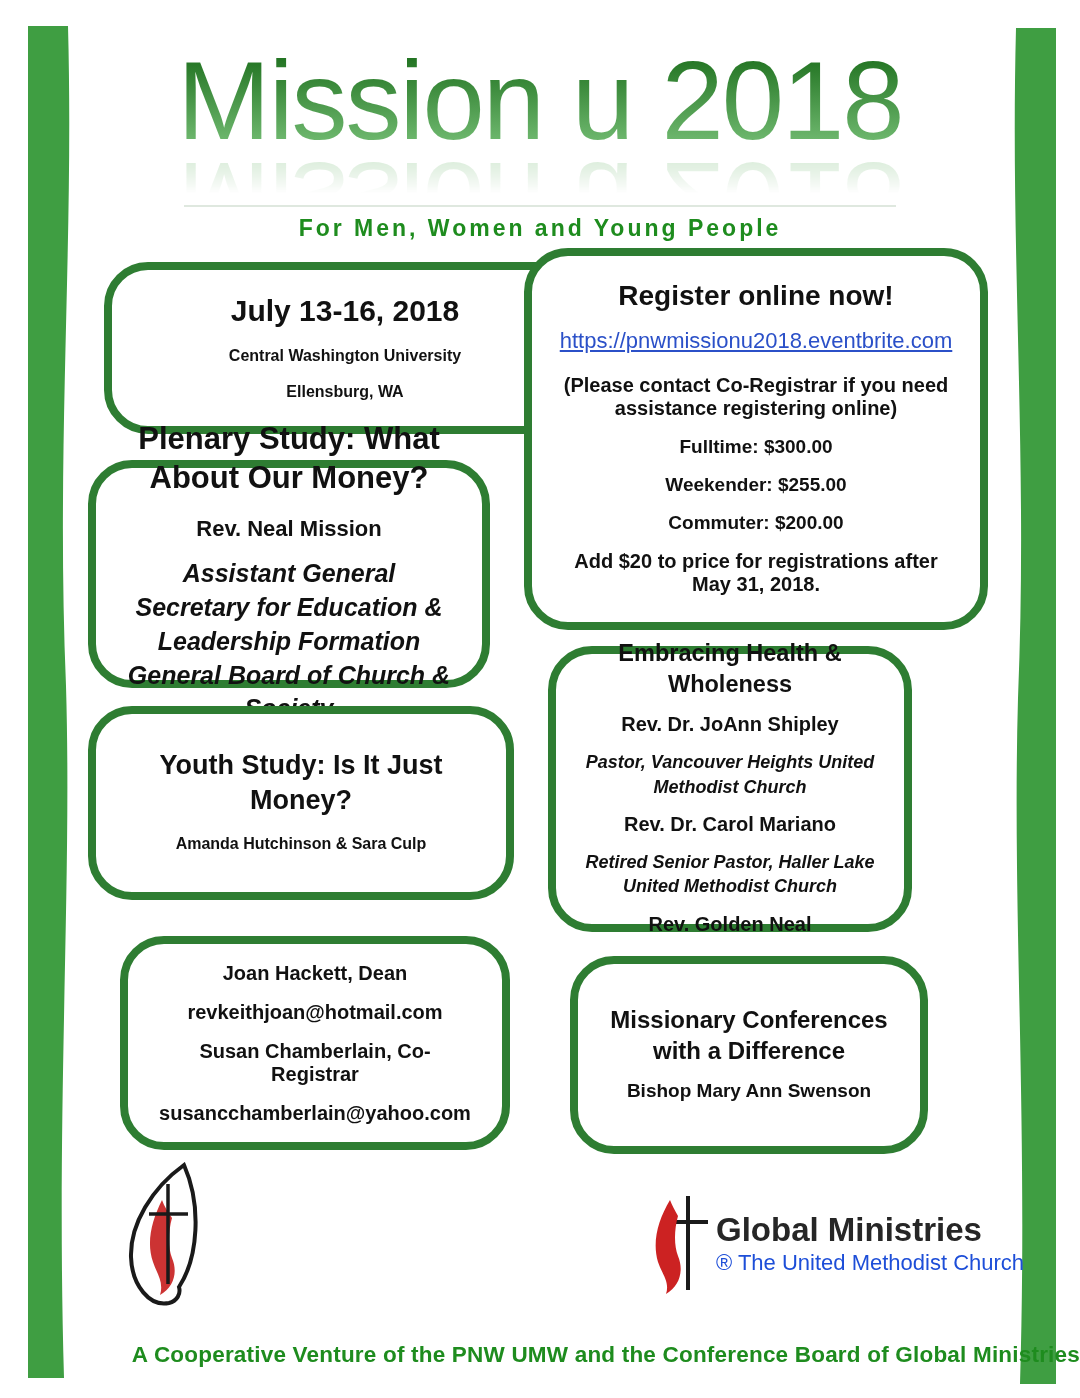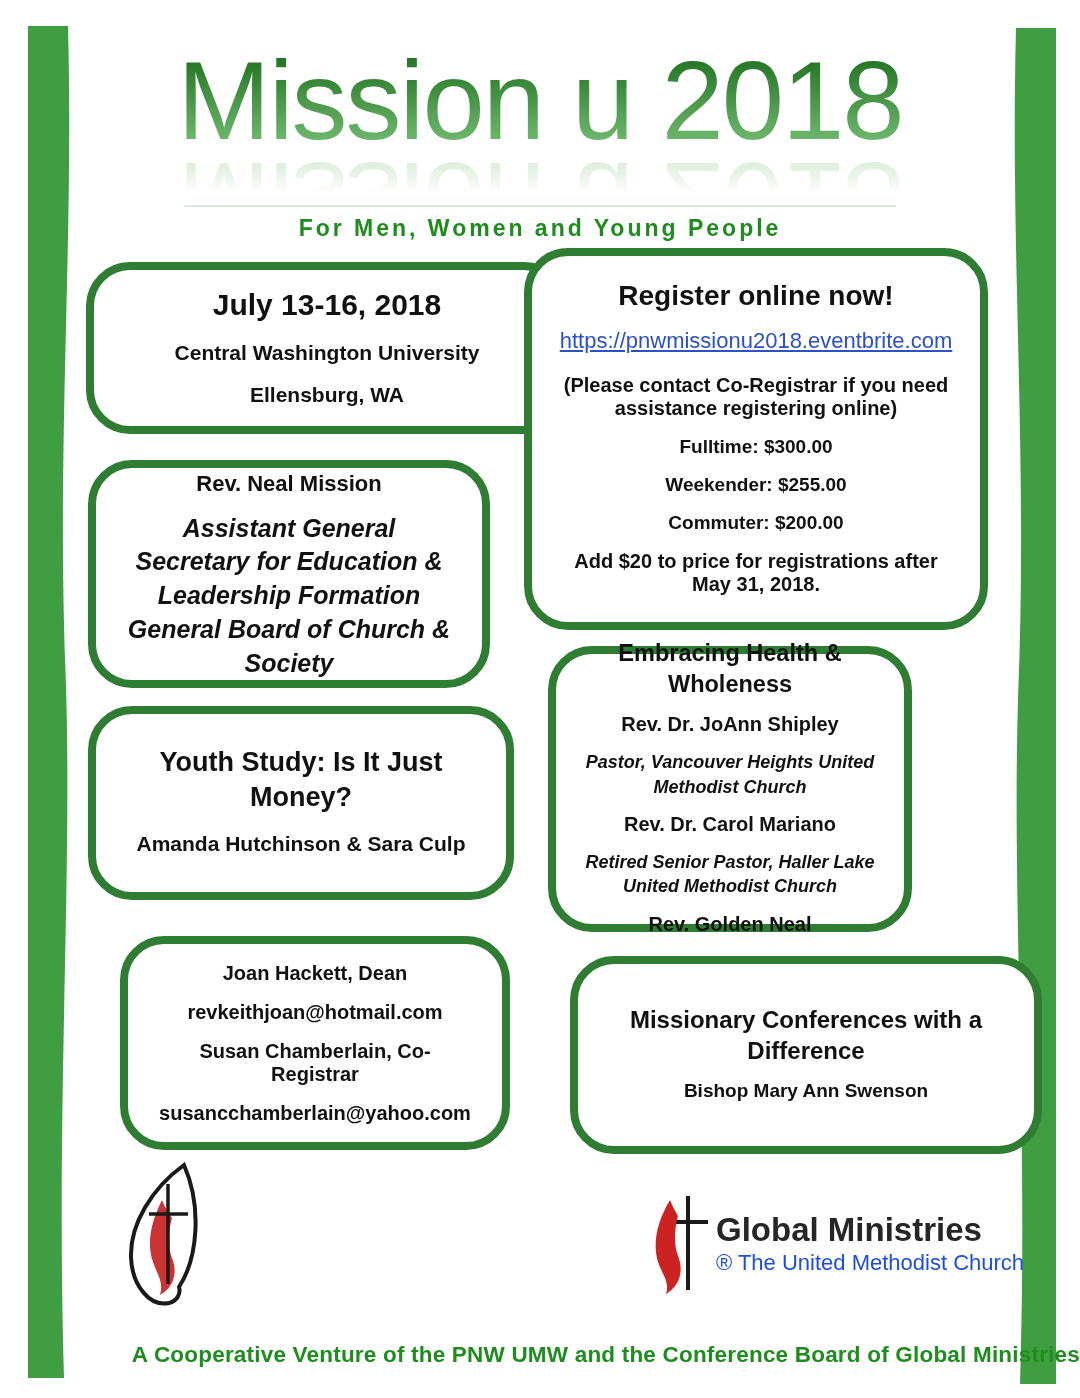--- a/index.html
+++ b/index.html
@@ -38,32 +38,32 @@
   }
 
   
   .box {
     position:absolute; background:#fff;
     border:8px solid var(--border-green,#2e7d32);
     border-radius:44px; box-sizing:border-box;
     display:flex; flex-direction:column; justify-content:center; align-items:center;
     text-align:center; padding:12px 28px;
   }
-  .box-event      { left:86px;  top:262px; width:482px; height:172px; }
+  .box-event      { left:104px;  top:262px; width:482px; height:172px; }
   .box-plenary    { left:88px;  top:460px; width:402px; height:228px; }
   .box-youth      { left:88px;  top:706px; width:426px; height:194px; }
   .box-contacts   { left:120px; top:936px; width:390px; height:214px; }
   .box-register   { left:524px; top:248px; width:464px; height:382px; }
   .box-health     { left:548px; top:646px; width:364px; height:286px; }
-  .box-missionary { left:570px; top:956px; width:472px; height:198px;text-align:center; }
+  .box-missionary { left:570px; top:956px; width:358px; height:198px;text-align:center; }
 
   .h-xl   { font-size:31px; font-weight:bold; line-height:1.25; margin:4px 0 10px 0; }
   .h-lg   { font-size:27px; font-weight:bold; line-height:1.3;  margin:4px 0 8px 0; }
   .h-md   { font-size:24px; font-weight:bold; line-height:1.3;  margin:4px 0 6px 0; }
-  .line-b { font-size:21px; font-weight:bold; margin:9px 0; }
+  .line-b { font-size:16px; font-weight:bold; margin:9px 0; }
   .line-s { font-size:20px; font-weight:bold; margin:8px 0; }
   .role-i { font-size:25px; font-weight:bold; font-style:italic; line-height:1.35; margin:6px 0; }
   .weblink {
     font-size:22px; font-weight:normal; color:var(--link-blue,#2b50c8);
     text-decoration:underline; margin:6px 0 12px 0; cursor:pointer;
   }
   .gap-md { height:26px; }
 
   
   .umw-logo { position:absolute; left:122px; top:1162px; display:flex; align-items:flex-end; }
@@ -113,20 +113,21 @@
     <div class="h-lg" style="font-size:28px;">Register online now!</div>
     <a class="weblink">https://pnwmissionu2018.eventbrite.com</a>
     <div class="line-s">(Please contact Co-Registrar if you need assistance registering online)</div>
     <div class="line-s" style="font-size:19px;">Fulltime: $300.00</div>
     <div class="line-s" style="font-size:19px;">Weekender: $255.00</div>
     <div class="line-s" style="font-size:19px;">Commuter: $200.00</div>
     <div class="line-s">Add $20 to price for registrations after May 31, 2018.</div>
   </div>
 
   <div class="box box-plenary">
+    <div class="h-xl">Plenary Study: What About Our Money?</div>
     <div class="line-b" style="font-size:22px;">Rev. Neal Mission</div>
     <div class="role-i">Assistant General Secretary for Education &amp; Leadership Formation  General Board of Church &amp; Society</div>
   </div>
 
   <div class="box box-health">
     <div class="h-md" style="font-size:23.5px;">Embracing Health &amp; Wholeness</div>
     <div class="line-s">Rev. Dr. JoAnn Shipley</div>
     <div class="role-i" style="font-size:18px;">Pastor, Vancouver Heights United Methodist Church</div>
     <div class="line-s">Rev. Dr. Carol Mariano</div>
     <div class="role-i" style="font-size:18px;">Retired Senior Pastor, Haller Lake United Methodist Church</div>

